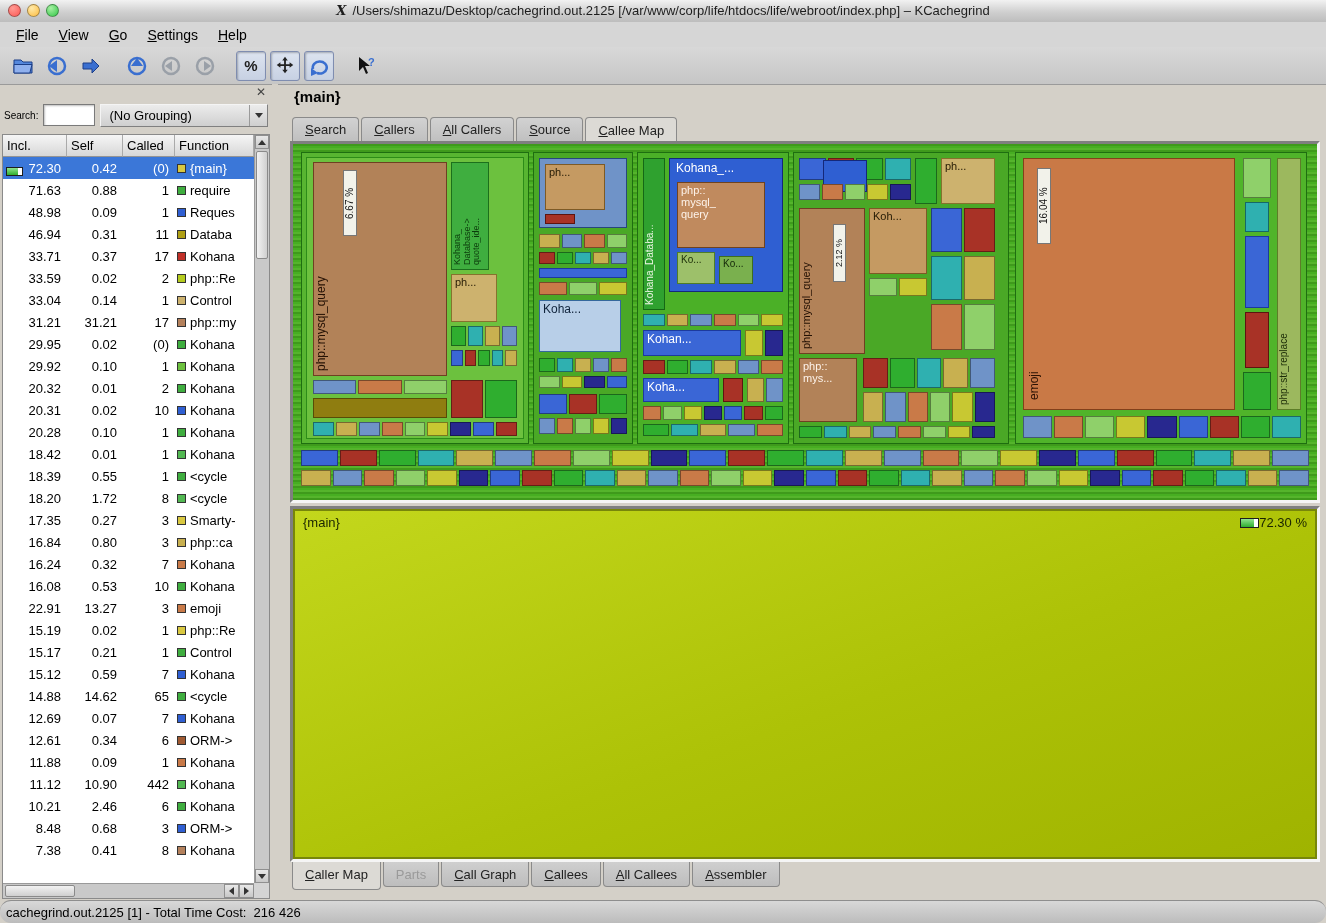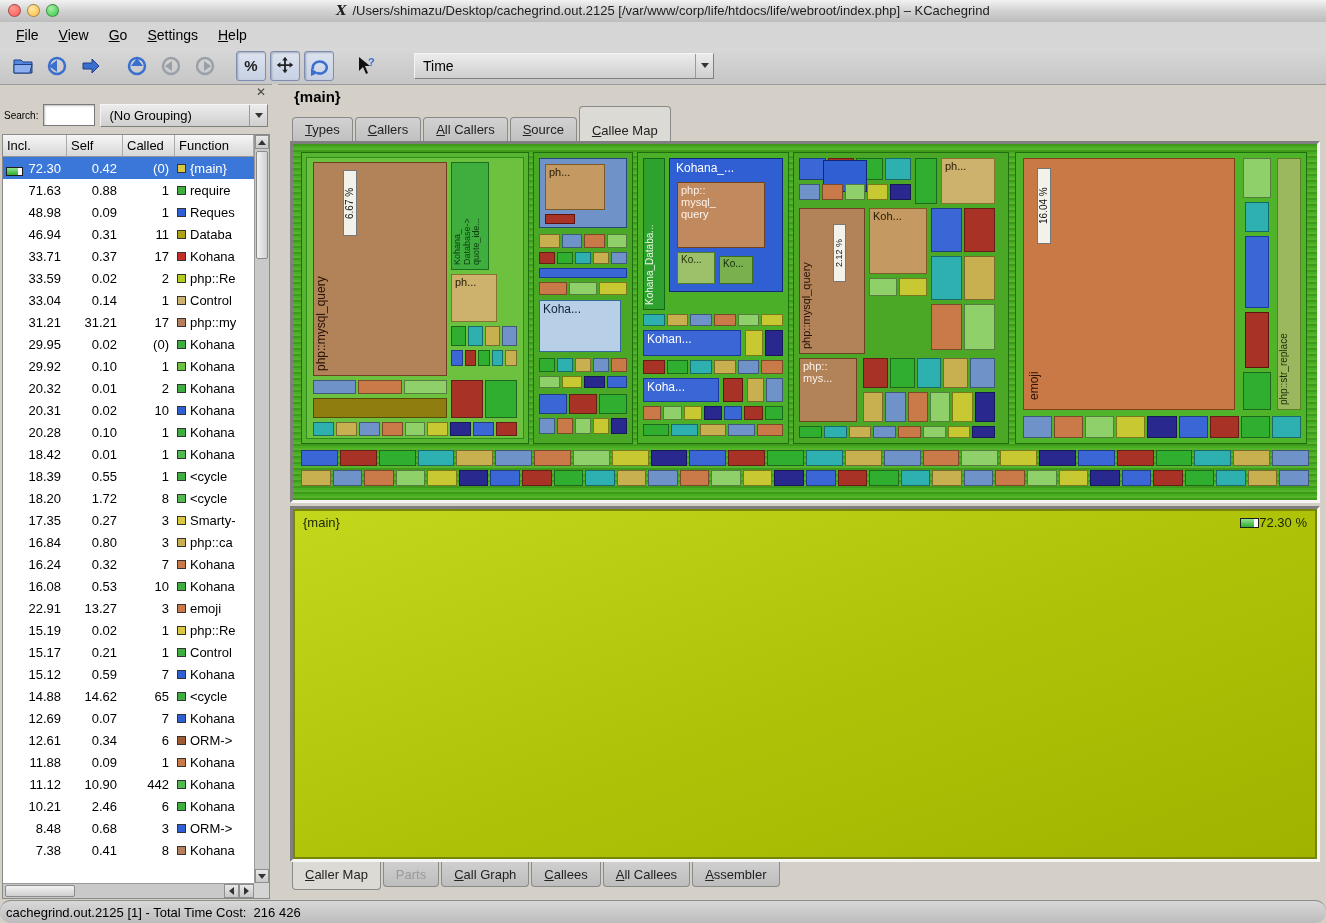--- a/index.html
+++ b/index.html
@@ -70,21 +70,21 @@
   #vscroll{position:absolute;right:0;top:0;bottom:15px;width:15px;background:#c9c9c9;border-left:1px solid #9a9a9a;box-sizing:border-box;}
   #vthumb{position:absolute;left:1px;right:1px;top:16px;height:108px;background:linear-gradient(90deg,#f2f2f2,#cfcfcf);border:1px solid #8a8a8a;border-radius:2px;box-sizing:border-box;}
   #hscroll{position:absolute;left:0;right:15px;bottom:0;height:15px;background:#c9c9c9;border-top:1px solid #9a9a9a;box-sizing:border-box;}
   #hthumb{position:absolute;left:2px;top:1px;bottom:1px;width:70px;background:linear-gradient(#f2f2f2,#cfcfcf);border:1px solid #8a8a8a;border-radius:2px;box-sizing:border-box;}
   #sb-corner{position:absolute;right:0;bottom:0;width:15px;height:15px;background:#d4d4d4;}
   
   #main-title{position:absolute;left:16px;top:4px;font-size:15px;font-weight:bold;}
   #tab-bar{position:absolute;left:14px;top:28px;height:30px;display:flex;align-items:flex-end;}
   .tab{display:inline-block;font-size:13px;padding:4px 12px 5px;background:linear-gradient(#d2d2d2,#bfbfbf);border:1px solid #8a8a8a;border-bottom:none;border-radius:4px 4px 0 0;margin-right:2px;color:#222;}
   .tab::first-letter{text-decoration:underline;}
-  .tab.active{background:#dcdad5;padding-top:16px;position:relative;top:1px;box-shadow:0 -1px 0 #fff inset;}
+  .tab.active{background:#dcdad5;padding-top:5px;position:relative;top:1px;box-shadow:0 -1px 0 #fff inset;}
   .btab-bar{position:absolute;left:14px;top:778px;display:flex;align-items:flex-start;}
   .btab{display:inline-block;font-size:13px;padding:5px 12px 4px;background:linear-gradient(#cfcfcf,#bdbdbd);border:1px solid #8a8a8a;border-top:none;border-radius:0 0 4px 4px;margin-right:2px;color:#222;}
   .btab::first-letter{text-decoration:underline;}
   .btab.active{background:#dcdad5;padding-bottom:7px;}
   .btab.dis{color:#9a9a9a;}
   .btab.dis::first-letter{text-decoration:none;}
   
   #callee-frame{position:absolute;left:12px;top:57px;width:1030px;height:362px;box-sizing:border-box;
     border:3px solid;border-color:#7f7f7f #f5f5f5 #f5f5f5 #7f7f7f;}
   #treemap{position:relative;width:1024px;height:356px;overflow:hidden;
@@ -173,26 +173,20 @@
         <path d="M5 14a7 6 0 1 1 4 4" fill="none" stroke="#3a6fd0" stroke-width="2.5"></path>
         <polygon points="3,21 3,13 10,18" fill="#3a6fd0"></polygon>
       </svg>
   </span>
   <span class="tbtn gap">
     <svg width="22" height="22" viewBox="0 0 22 22">
         <polygon points="5,2 5,16 9,12 12,19 14,18 11,11 16,11" fill="#111"></polygon>
         <text x="14" y="11" font-size="11" fill="#3a6fd0" font-weight="bold" font-family="Liberation Sans, sans-serif">?</text>
       </svg>
   </span>
-  <span class="combo" id="event-combo">
-    <span class="lbl">Time</span>
-    <span class="arr">
-        <span class="tri-d"></span>
-      </span>
-  </span>
 </div>
 
 <div id="content">
 
   <div id="dock">
     <span id="dock-close">✕</span>
     <div id="search-row">
       <span id="search-label">Search:</span>
       <input id="search-input" value="" style="">
       <span class="combo" id="group-combo">
@@ -585,21 +579,21 @@
           </span>
       </div>
       <div id="sb-corner"></div>
     </div>
   </div>
   <div id="splitter"></div>
 
   <div id="main">
     <div id="main-title">{main}</div>
     <div id="tab-bar">
-        <span class="tab">Types</span>
+        <span class="tab">Search</span>
         <span class="tab">Callers</span>
         <span class="tab">All Callers</span>
         <span class="tab">Source</span>
         <span class="tab active">Callee Map</span>
       </div>
 
     <div id="callee-frame">
       <div id="treemap">
           <div class="tmcell" style="left: 8px; top: 8px; width: 228px; height: 292px; background: rgb(88, 181, 49); border: 1px solid rgb(30, 110, 16);"></div>
           <div class="tmcell" style="left: 13px; top: 13px; width: 218px; height: 282px; background: rgb(108, 193, 62); border: 1px solid rgb(44, 140, 24);"></div>

